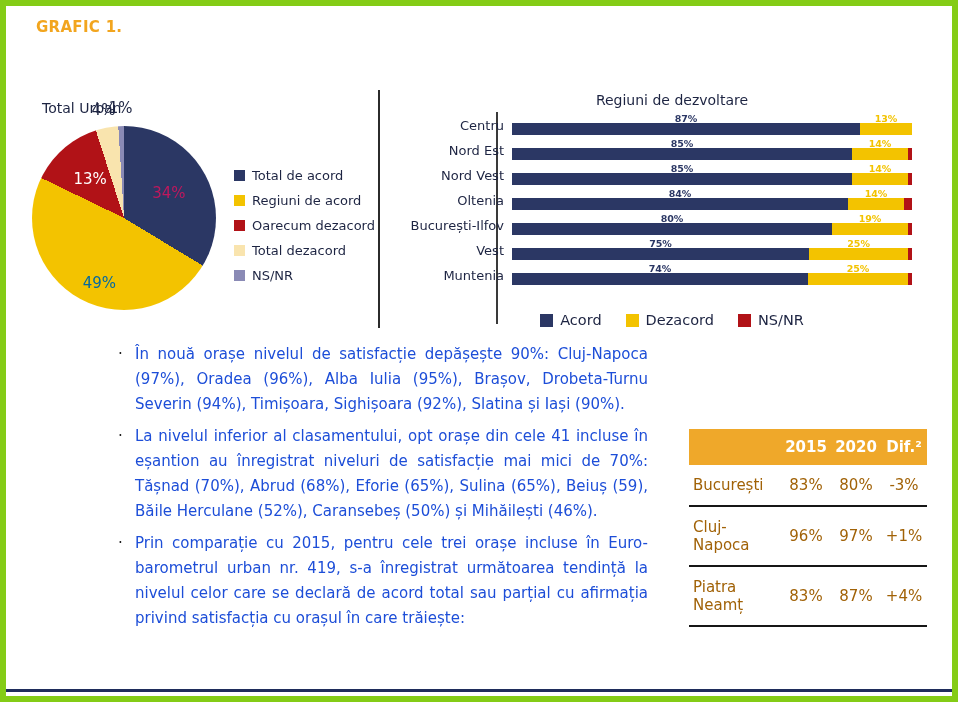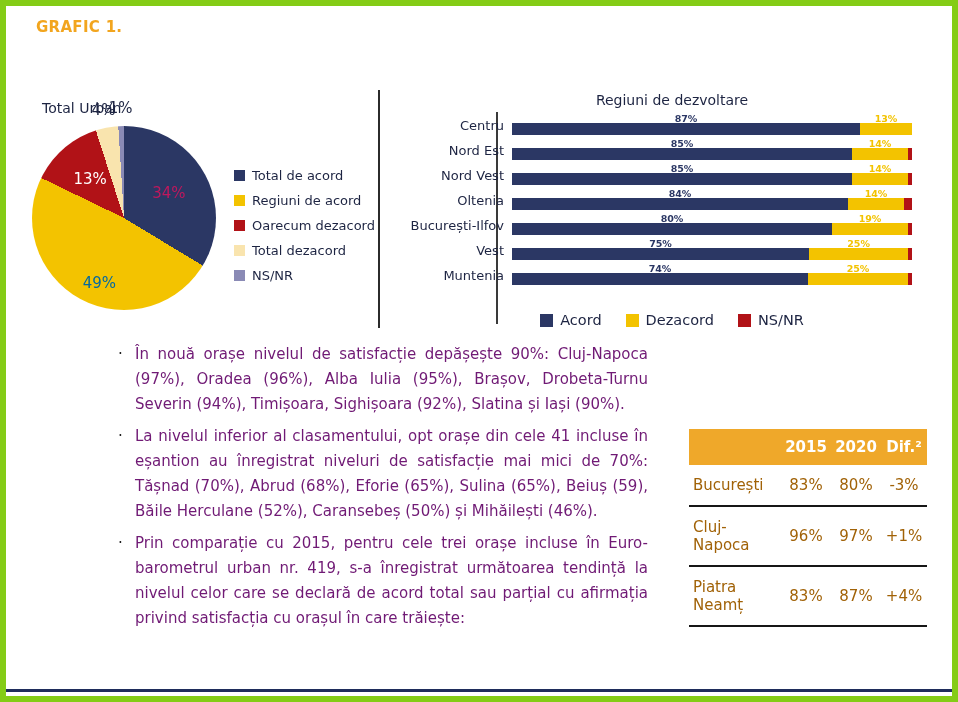--- a/index.html
+++ b/index.html
@@ -37,21 +37,21 @@
   .bar-val{position:absolute;top:1px;transform:translateX(-50%);font-size:9.5px;font-weight:bold;white-space:nowrap;}
   .bar-axis{position:absolute;left:116px;top:22px;width:2px;height:212px;background:#3a3a3a;}
   .bar-legend{position:absolute;left:0;top:222px;width:100%;display:flex;justify-content:center;gap:24px;}
   .lg-swatch-lg{width:13px;height:13px;}
   .lg-text-lg{font-size:14.5px;}
 
   
   .bullets{position:absolute;left:112px;top:336px;width:530px;margin:0;padding:0;list-style:none;}
   .bullet{display:flex;margin-bottom:7px;}
   .b-marker{width:17px;flex:none;font-size:15px;line-height:25px;color:#1f1f1f;}
-  .b-text{font-size:15px;line-height:25px;text-align:justify;color:#701a75;}
+  .b-text{font-size:15px;line-height:25px;text-align:justify;color:#1d4ed8;}
 
   
   .mini-table{position:absolute;left:643px;top:423px;width:238px;margin-left:40px;}
   .t-head{display:grid;grid-template-columns:92px 50px 50px 46px;background:#EFA82A;height:36px;align-items:center;}
   .th-cell{color:#fff;font-weight:bold;font-size:15px;text-align:center;}
   .t-row{display:grid;grid-template-columns:92px 50px 50px 46px;align-items:center;
          border-bottom:2px solid #161616;padding:11px 0;}
   .td-cell{font-size:15px;text-align:center;color:#a16207;}
   .city-col{text-align:left;padding-left:4px;}
 

